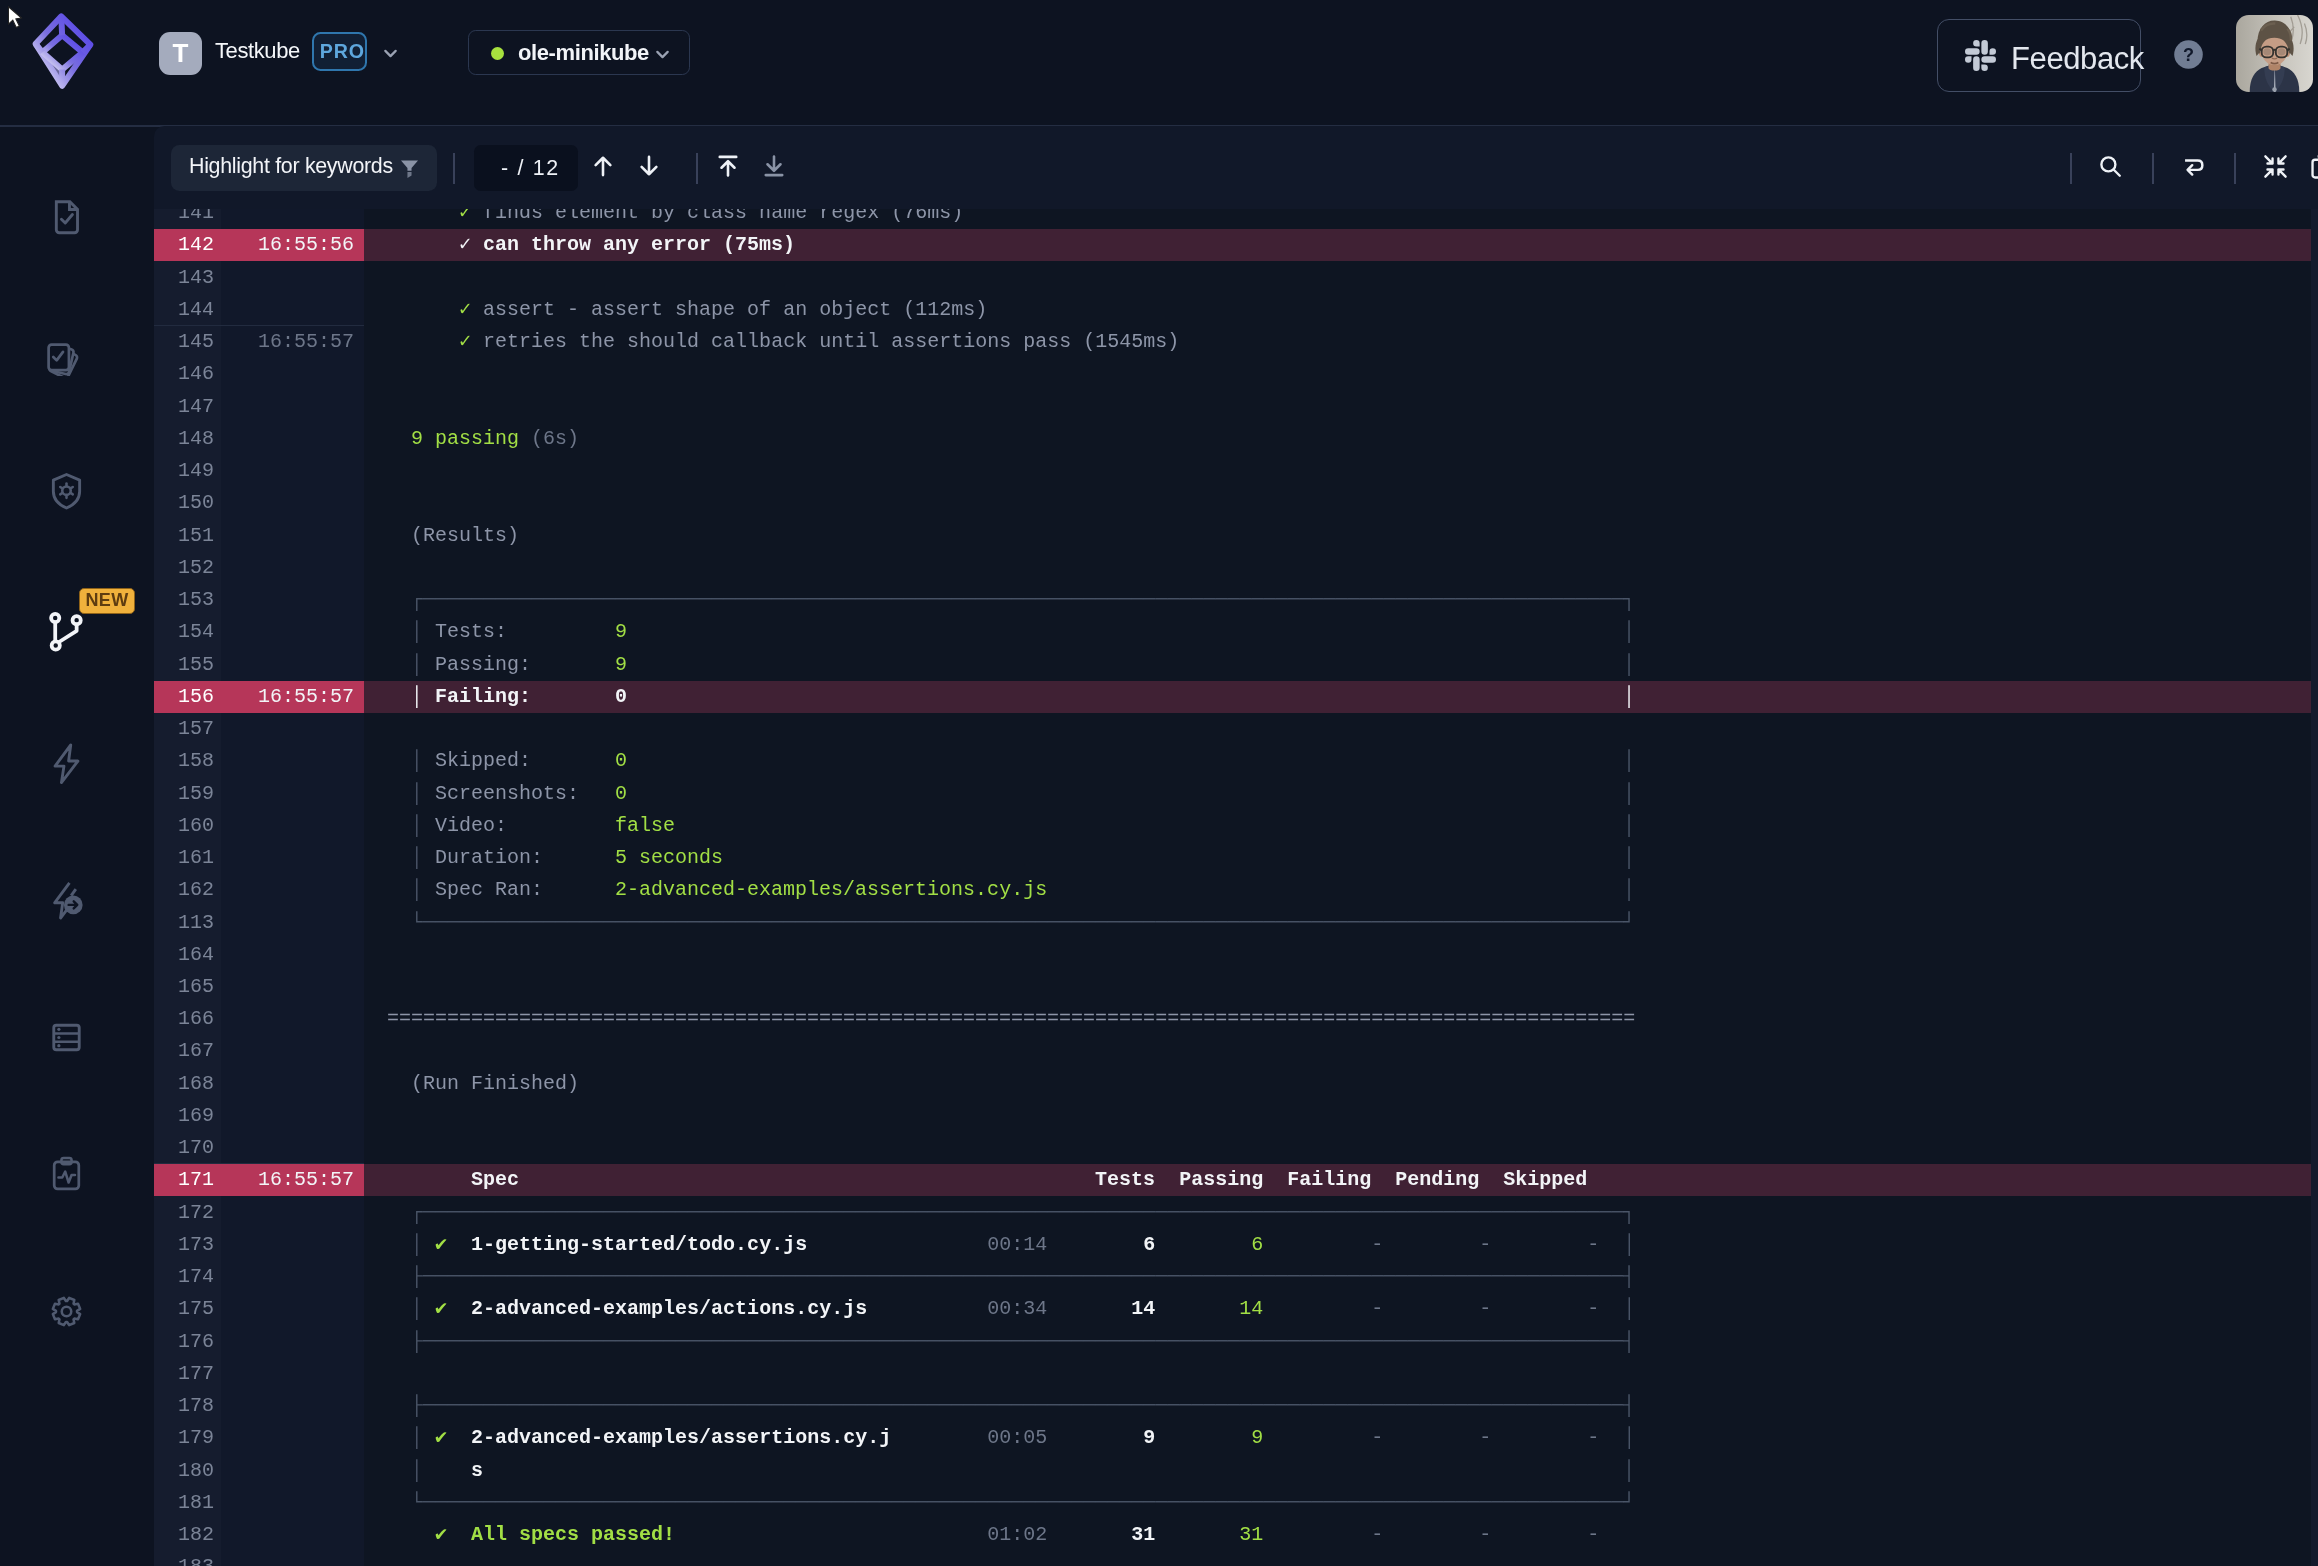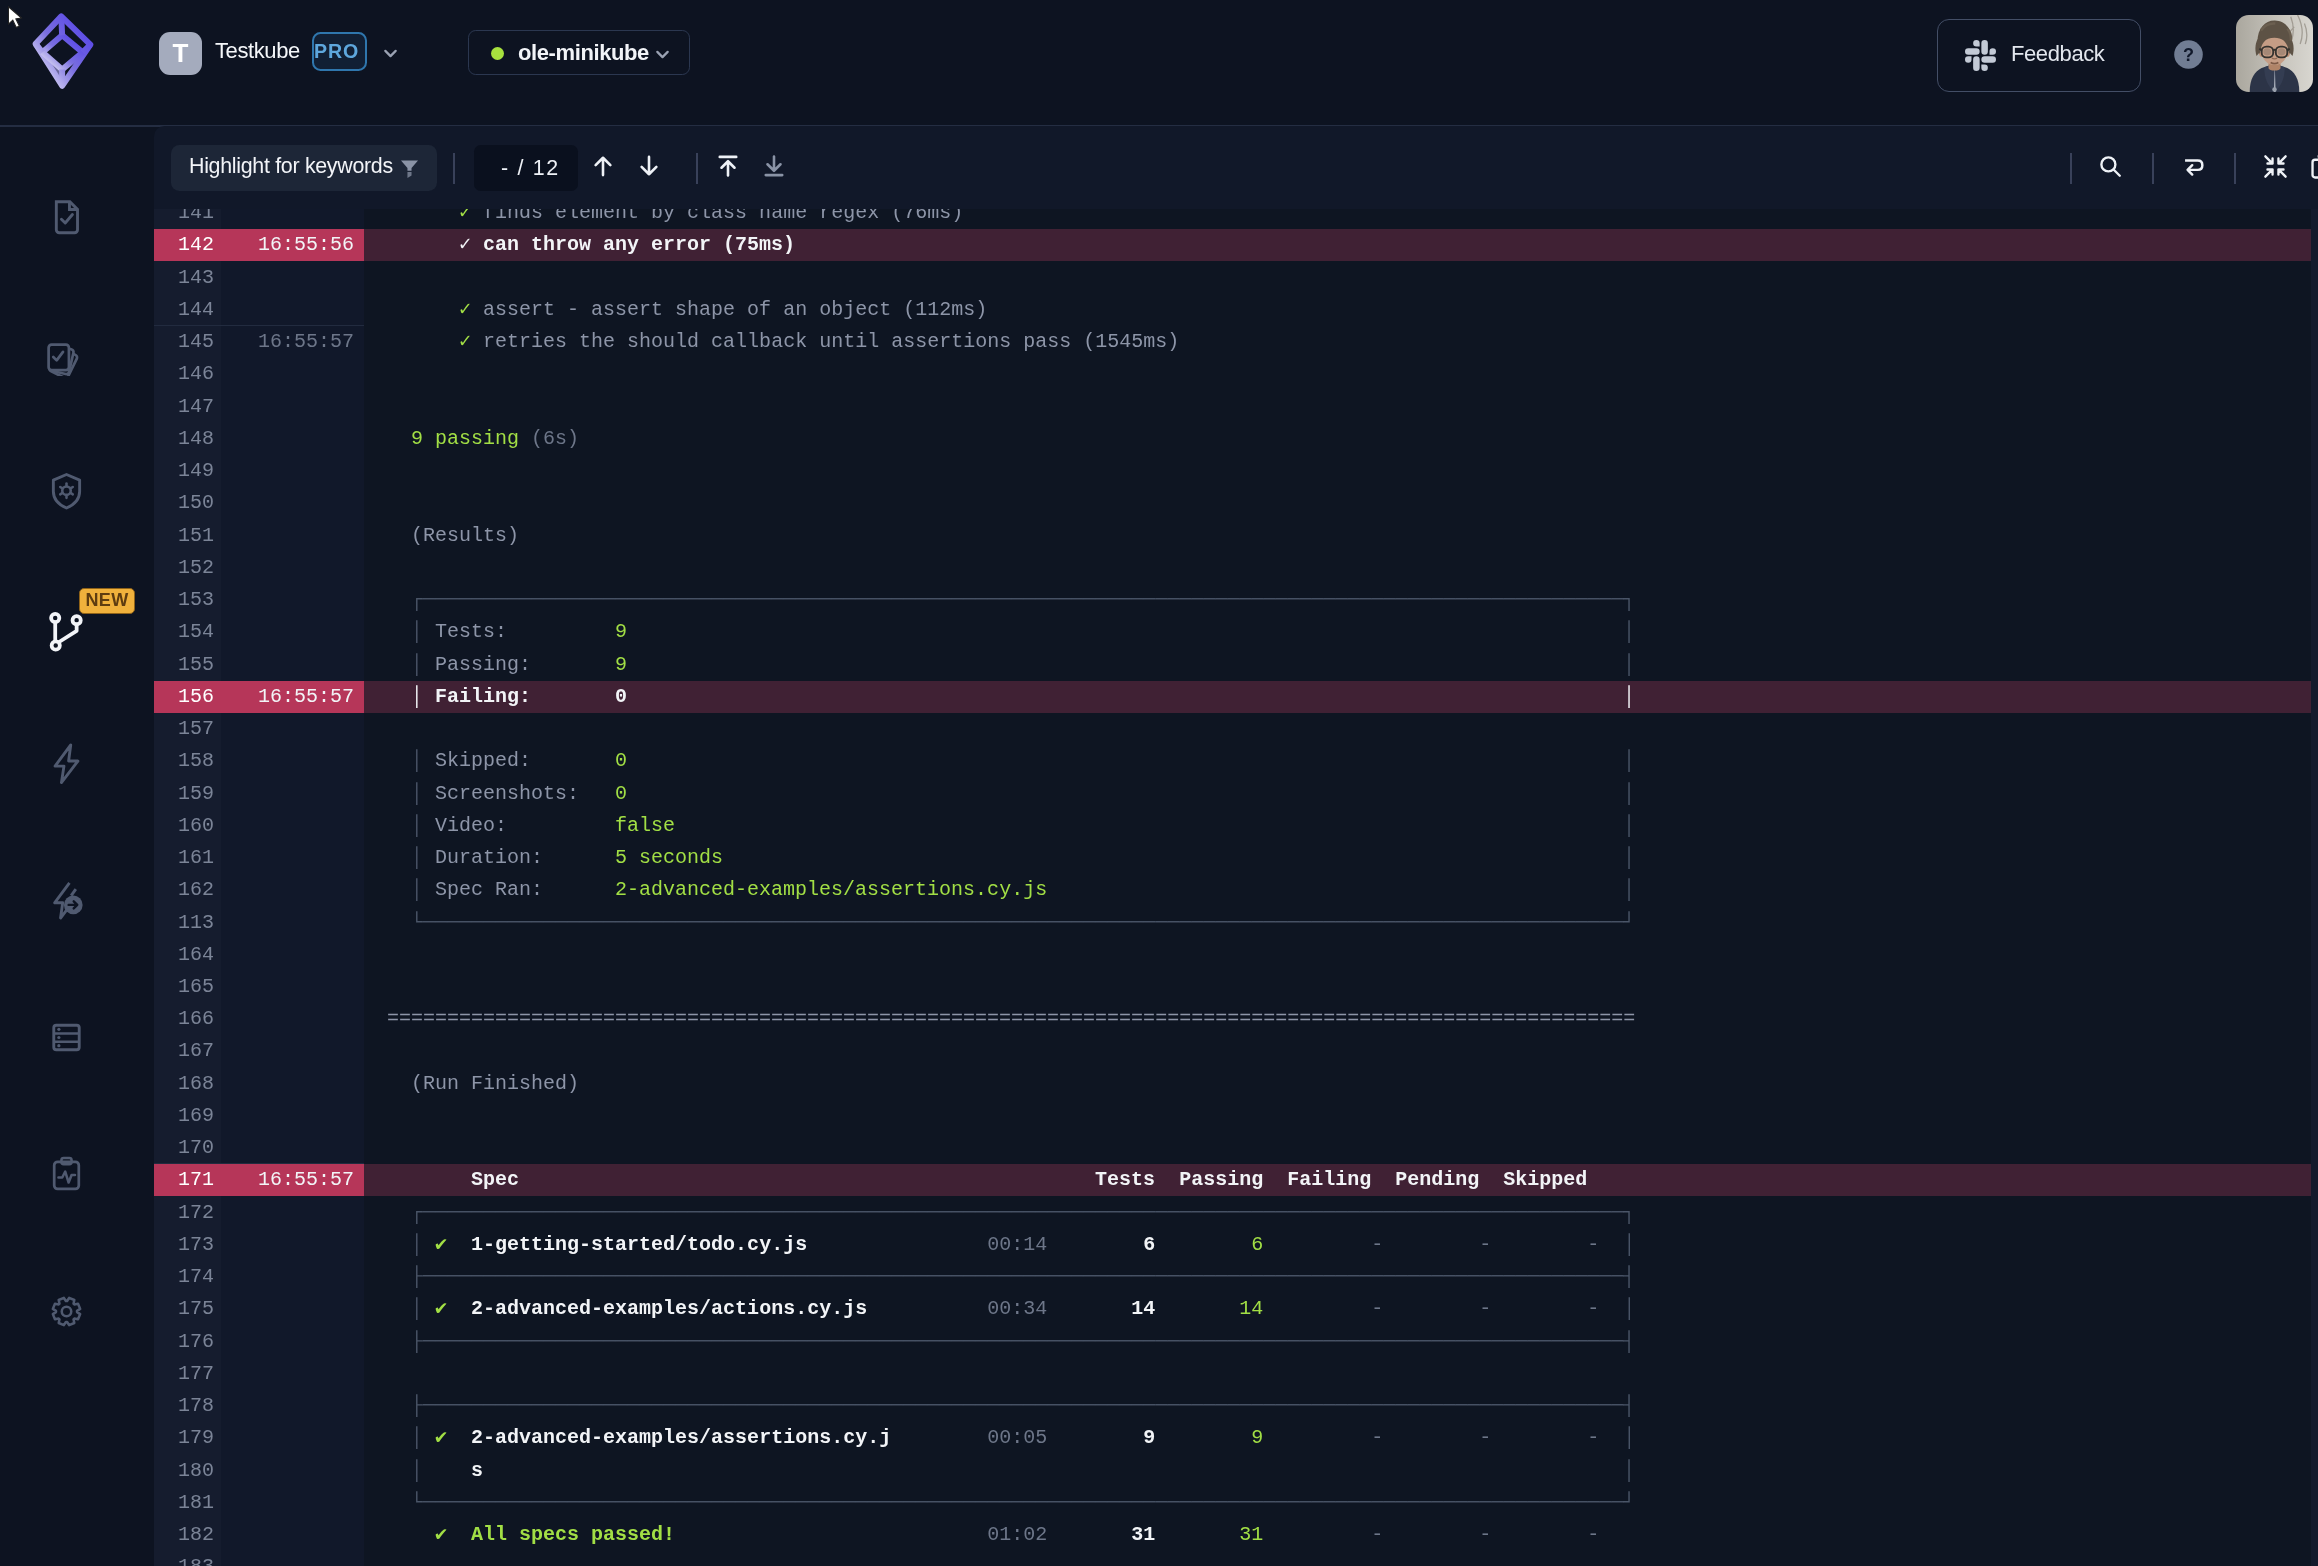--- a/index.html
+++ b/index.html
@@ -54,40 +54,40 @@
 <path d="M34 4 L35 26 M68 37 L59 46 M35 85 L35 66 M4 36 L12 46"></path>
 </g>
 </svg>
 <svg style="position:absolute;left:5.1px;top:5.1px" width="26" height="26" viewBox="0 0 30 30">
 <path d="M4 2 L4 22 L9 17.5 L13 26 L16.5 24.2 L12.5 16 L19 15 Z" fill="#fff" stroke="#222" stroke-width="1.2"></path>
   </svg>
 <div style="position:absolute;left:159px;top:32px;width:43px;height:43px;border-radius:11px;background:#a4abbd;
   text-align:center;line-height:43px;font-size:26px;font-weight:bold;color:#fff">T</div>
 <div style="position:absolute;left:215px;top:38px;font-size:22px;letter-spacing:-0.4px;font-weight:500;color:#f5f7fa">Testkube</div>
 <div style="position:absolute;left:312px;top:32px;width:55px;height:39px;border:2.1px solid #2f76ad;border-radius:8.5px;
-  background:rgba(38,88,138,0.18);text-align:left;line-height:35px;font-size:19.6px;font-weight:bold;letter-spacing:0.9px;color:#5ea7dd">PRO</div>
+  background:rgba(38,88,138,0.18);text-align:right;line-height:35px;font-size:19.6px;font-weight:bold;letter-spacing:0.9px;color:#5ea7dd">PRO</div>
 <div style="position:absolute;left:381px;top:44px"><svg width="19" height="19" viewBox="0 0 22 22" fill="none" stroke="#9aa2b3" stroke-width="2.6" stroke-linecap="round" stroke-linejoin="round">
       <path d="M5 8 L11 14 L17 8"></path>
     </svg></div>
 <div style="position:absolute;left:468px;top:30px;width:222px;height:45px;border:1.7px solid #2b3750;border-radius:7.7px;">
   <div style="position:absolute;left:22px;top:16px;width:13px;height:13px;border-radius:50%;background:#a7e13e"></div>
   <div style="position:absolute;left:49px;top:9.4px;font-size:22px;letter-spacing:-0.4px;font-weight:700;color:#f2f4f8">ole-minikube</div>
   <div style="position:absolute;left:184px;top:13.7px"><svg width="19" height="19" viewBox="0 0 22 22" fill="none" stroke="#9aa2b3" stroke-width="2.6" stroke-linecap="round" stroke-linejoin="round">
         <path d="M5 8 L11 14 L17 8"></path>
       </svg></div>
 </div>
 
 <div style="position:absolute;left:1937px;top:19px;width:204px;height:73px;border:1.7px solid #434e66;border-radius:12px;">
   <div style="position:absolute;left:27px;top:19.6px"><svg width="31" height="31" viewBox="0 0 24 24" fill="#c3cad6">
 <path d="M5.04 15.12a2.52 2.52 0 1 1-2.52-2.52h2.52zM6.3 15.12a2.52 2.52 0 0 1 5.04 0v6.3a2.52 2.52 0 1 1-5.04 0z"></path>
 <path d="M8.83 5.04a2.52 2.52 0 1 1 2.52-2.52v2.52zM8.83 6.3a2.52 2.52 0 0 1 0 5.04h-6.3a2.52 2.52 0 1 1 0-5.04z"></path>
 <path d="M18.96 8.83a2.52 2.52 0 1 1 2.52 2.52h-2.52zM17.7 8.83a2.52 2.52 0 0 1-5.04 0v-6.3a2.52 2.52 0 1 1 5.04 0z"></path>
 <path d="M15.17 18.96a2.52 2.52 0 1 1-2.52 2.52v-2.52zM15.17 17.7a2.52 2.52 0 0 1 0-5.04h6.3a2.52 2.52 0 1 1 0 5.04z"></path>
       </svg></div>
-  <div style="position:absolute;left:73px;top:21.4px;font-size:22px;font-weight:500;letter-spacing:-0.4px;color:#e3e7ee">Feedback</div>
+  <div style="position:absolute;left:73px;top:21.4px;font-size:31px;font-weight:500;letter-spacing:-0.4px;color:#e3e7ee">Feedback</div>
 </div>
 <div style="position:absolute;left:2173px;top:39px"><svg width="31" height="31" viewBox="0 0 36 36">
       <circle cx="18" cy="18" r="16.6" fill="#717d93"></circle>
 <text x="18" y="25" font-family="Liberation Sans,sans-serif" font-size="21" font-weight="bold" fill="#10182a" text-anchor="middle">?</text>
     </svg></div>
 <div style="position:absolute;left:2236px;top:15.4px"><svg width="77" height="77" viewBox="0 0 90 90">
 <defs>
         <clipPath id="av">
           <rect width="90" height="90" rx="15"></rect>
         </clipPath>

